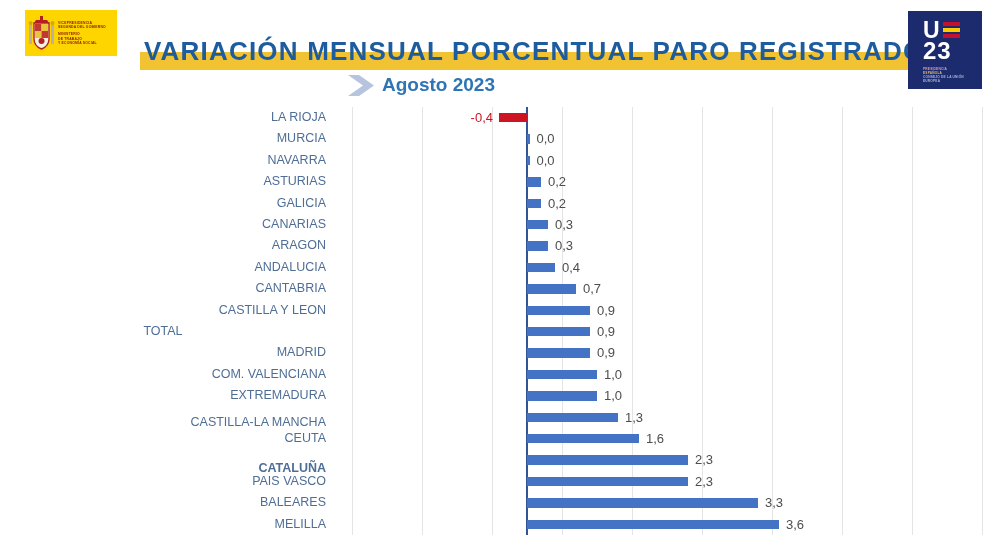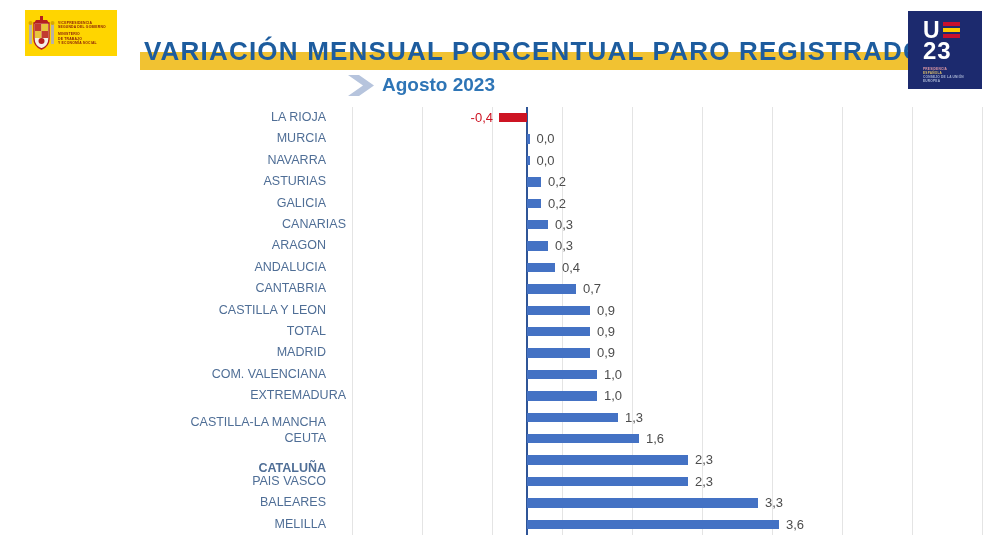--- a/index.html
+++ b/index.html
@@ -136,45 +136,45 @@
       <div class="val-label" style="top: 21.4px; height: 21.4px; line-height: 21.4px; left: 536.5px;">0,0</div>
       <div class="cat-label" style="top: 42.8px; height: 21.4px; line-height: 21.4px;">NAVARRA</div>
       <div class="bar" style="top: 48.7px; height: 9.6px; width: 2.5px; left: 527px; background: rgb(68, 114, 196);"></div>
       <div class="val-label" style="top: 42.8px; height: 21.4px; line-height: 21.4px; left: 536.5px;">0,0</div>
       <div class="cat-label" style="top: 64.2px; height: 21.4px; line-height: 21.4px;">ASTURIAS</div>
       <div class="bar" style="top: 70.1px; height: 9.6px; width: 14px; left: 527px; background: rgb(68, 114, 196);"></div>
       <div class="val-label" style="top: 64.2px; height: 21.4px; line-height: 21.4px; left: 548px;">0,2</div>
       <div class="cat-label" style="top: 85.6px; height: 21.4px; line-height: 21.4px;">GALICIA</div>
       <div class="bar" style="top: 91.5px; height: 9.6px; width: 14px; left: 527px; background: rgb(68, 114, 196);"></div>
       <div class="val-label" style="top: 85.6px; height: 21.4px; line-height: 21.4px; left: 548px;">0,2</div>
-      <div class="cat-label" style="top: 107px; height: 21.4px; line-height: 21.4px; padding-left: 20px;">CANARIAS</div>
+      <div class="cat-label" style="top: 107px; height: 21.4px; line-height: 21.4px;">CANARIAS</div>
       <div class="bar" style="top: 112.9px; height: 9.6px; width: 21px; left: 527px; background: rgb(68, 114, 196);"></div>
       <div class="val-label" style="top: 107px; height: 21.4px; line-height: 21.4px; left: 555px;">0,3</div>
       <div class="cat-label" style="top: 128.4px; height: 21.4px; line-height: 21.4px;">ARAGON</div>
       <div class="bar" style="top: 134.3px; height: 9.6px; width: 21px; left: 527px; background: rgb(68, 114, 196);"></div>
       <div class="val-label" style="top: 128.4px; height: 21.4px; line-height: 21.4px; left: 555px;">0,3</div>
       <div class="cat-label" style="top: 149.8px; height: 21.4px; line-height: 21.4px;">ANDALUCIA</div>
       <div class="bar" style="top: 155.7px; height: 9.6px; width: 28px; left: 527px; background: rgb(68, 114, 196);"></div>
       <div class="val-label" style="top: 149.8px; height: 21.4px; line-height: 21.4px; left: 562px;">0,4</div>
       <div class="cat-label" style="top: 171.2px; height: 21.4px; line-height: 21.4px;">CANTABRIA</div>
       <div class="bar" style="top: 177.1px; height: 9.6px; width: 49px; left: 527px; background: rgb(68, 114, 196);"></div>
       <div class="val-label" style="top: 171.2px; height: 21.4px; line-height: 21.4px; left: 583px;">0,7</div>
       <div class="cat-label" style="top: 192.6px; height: 21.4px; line-height: 21.4px;">CASTILLA Y LEON</div>
       <div class="bar" style="top: 198.5px; height: 9.6px; width: 63px; left: 527px; background: rgb(68, 114, 196);"></div>
       <div class="val-label" style="top: 192.6px; height: 21.4px; line-height: 21.4px; left: 597px;">0,9</div>
-      <div class="cat-label" style="top: 214px; height: 21.4px; line-height: 21.4px;">TOTAL</div>
+      <div class="cat-label" style="top: 214px; height: 21.4px; line-height: 21.4px; text-align: center;">TOTAL</div>
       <div class="bar" style="top: 219.9px; height: 9.6px; width: 63px; left: 527px; background: rgb(68, 114, 196);"></div>
       <div class="val-label" style="top: 214px; height: 21.4px; line-height: 21.4px; left: 597px;">0,9</div>
       <div class="cat-label" style="top: 235.4px; height: 21.4px; line-height: 21.4px;">MADRID</div>
       <div class="bar" style="top: 241.3px; height: 9.6px; width: 63px; left: 527px; background: rgb(68, 114, 196);"></div>
       <div class="val-label" style="top: 235.4px; height: 21.4px; line-height: 21.4px; left: 597px;">0,9</div>
       <div class="cat-label" style="top: 256.8px; height: 21.4px; line-height: 21.4px;">COM. VALENCIANA</div>
       <div class="bar" style="top: 262.7px; height: 9.6px; width: 70px; left: 527px; background: rgb(68, 114, 196);"></div>
       <div class="val-label" style="top: 256.8px; height: 21.4px; line-height: 21.4px; left: 604px;">1,0</div>
-      <div class="cat-label" style="top: 278.2px; height: 21.4px; line-height: 21.4px; padding-left: 20px;">EXTREMADURA</div>
+      <div class="cat-label" style="top: 278.2px; height: 21.4px; line-height: 21.4px;">EXTREMADURA</div>
       <div class="bar" style="top: 284.1px; height: 9.6px; width: 70px; left: 527px; background: rgb(68, 114, 196);"></div>
       <div class="val-label" style="top: 278.2px; height: 21.4px; line-height: 21.4px; left: 604px;">1,0</div>
       <div class="cat-label" style="top: 305px; height: 21.4px; line-height: 21.4px;">CASTILLA-LA MANCHA</div>
       <div class="bar" style="top: 305.5px; height: 9.6px; width: 91px; left: 527px; background: rgb(68, 114, 196);"></div>
       <div class="val-label" style="top: 299.6px; height: 21.4px; line-height: 21.4px; left: 625px;">1,3</div>
       <div class="cat-label" style="top: 321px; height: 21.4px; line-height: 21.4px;">CEUTA</div>
       <div class="bar" style="top: 326.9px; height: 9.6px; width: 112px; left: 527px; background: rgb(68, 114, 196);"></div>
       <div class="val-label" style="top: 321px; height: 21.4px; line-height: 21.4px; left: 646px;">1,6</div>
       <div class="cat-label" style="top: 351px; height: 21.4px; line-height: 21.4px; font-weight: bold;">CATALUÑA</div>
       <div class="bar" style="top: 348.3px; height: 9.6px; width: 161px; left: 527px; background: rgb(68, 114, 196);"></div>

